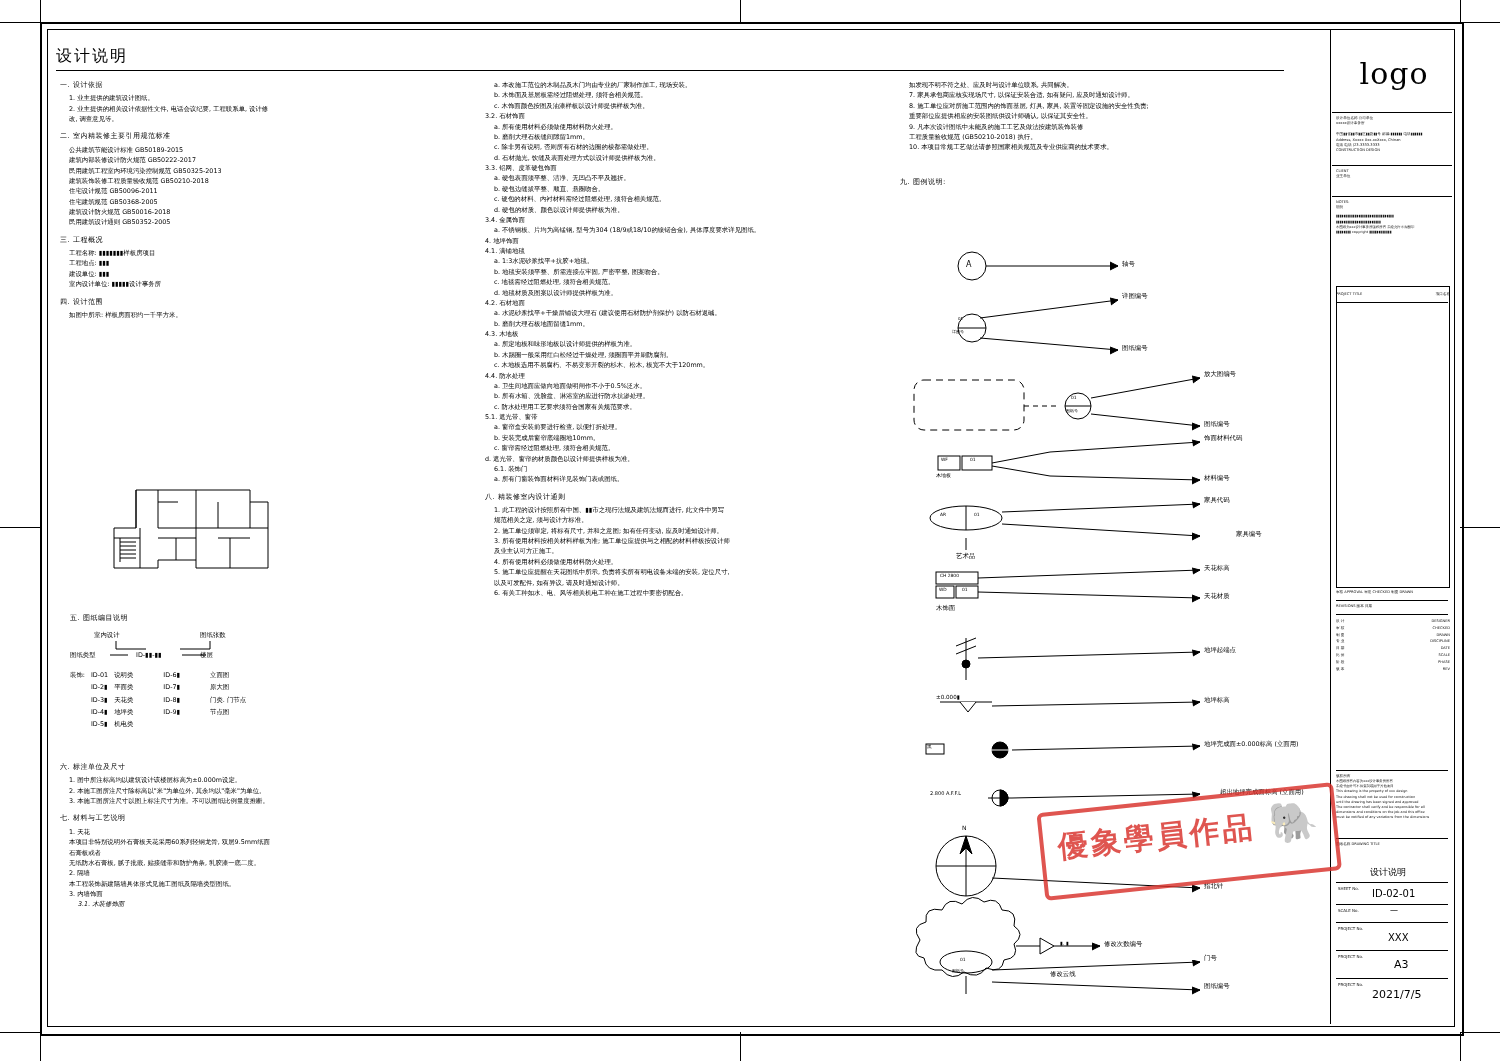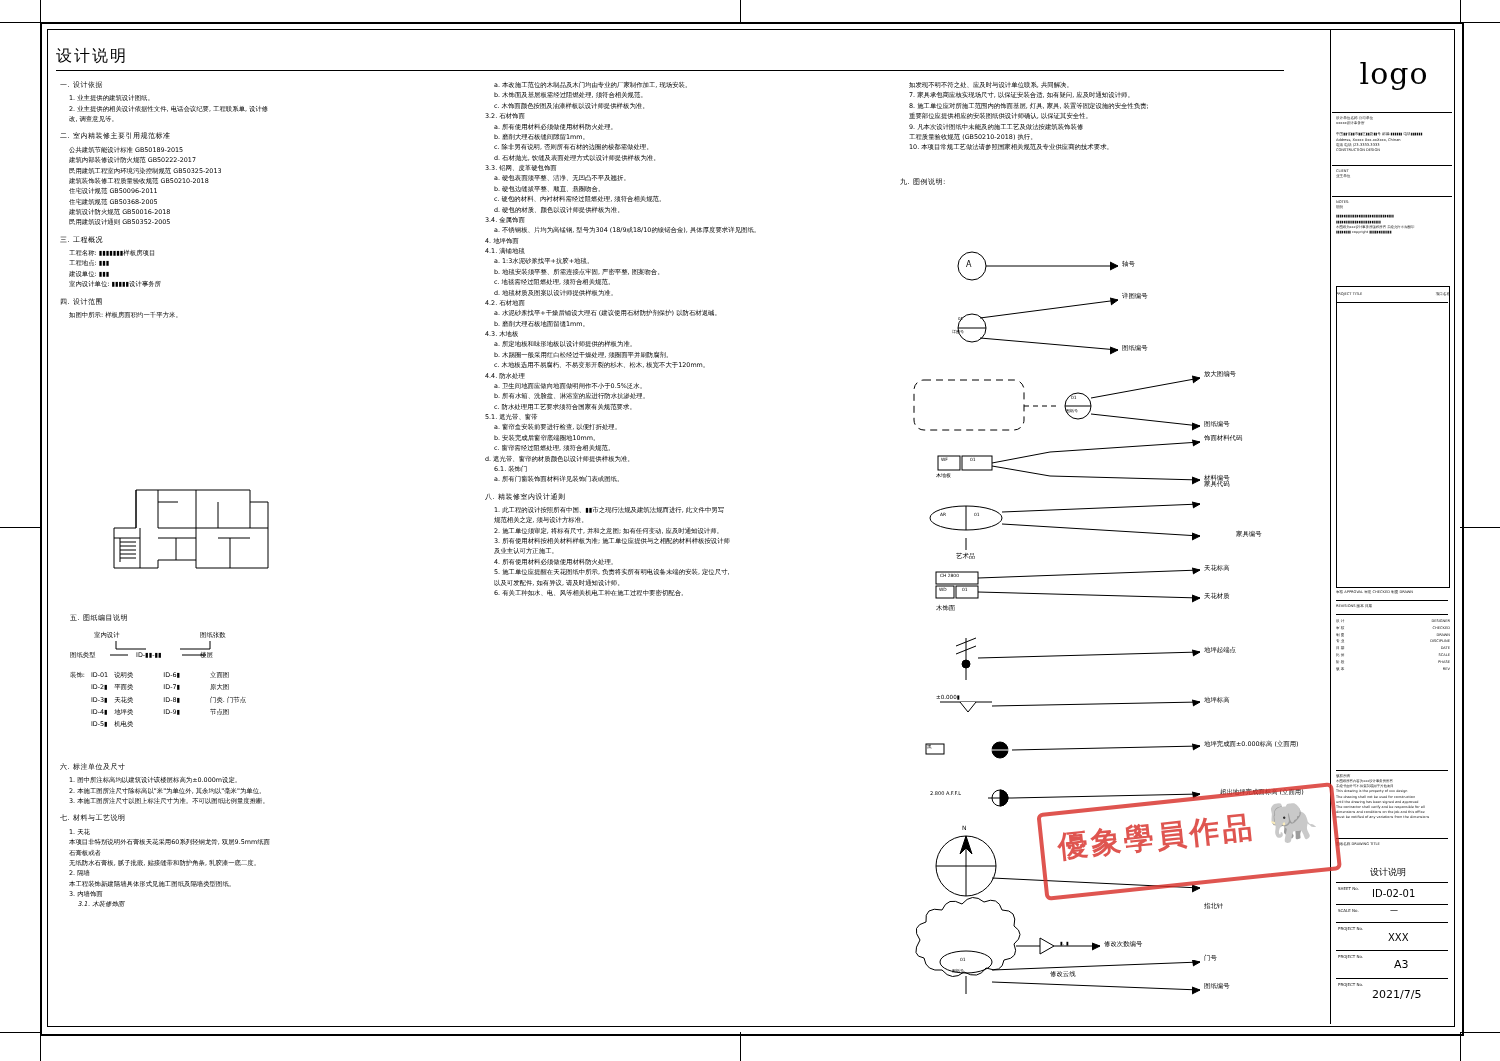--- a/index.html
+++ b/index.html
@@ -362,31 +362,31 @@
       </g>
     </svg>
 
     <div class="lg-txt" style="left:222px;top:32px;">轴号</div>
     <div class="lg-txt" style="left:222px;top:64px;">详图编号</div>
     <div class="lg-txt" style="left:222px;top:116px;">图纸编号</div>
     <div class="lg-txt" style="left:304px;top:142px;">放大图编号</div>
     <div class="lg-txt" style="left:304px;top:192px;">图纸编号</div>
     <div class="lg-txt" style="left:304px;top:206px;">饰面材料代码</div>
     <div class="lg-txt" style="left:304px;top:246px;">材料编号</div>
-    <div class="lg-txt" style="left:304px;top:252px;">家具代码</div>
+    <div class="lg-txt" style="left:304px;top:268px;">家具代码</div>
     <div class="lg-txt" style="left:304px;top:302px;padding-left:32px;">家具编号</div>
     <div class="lg-txt" style="left:56px;top:324px;">艺术品</div>
     <div class="lg-txt" style="left:304px;top:336px;">天花标高</div>
     <div class="lg-txt" style="left:304px;top:364px;">天花材质</div>
     <div class="lg-txt" style="left:36px;top:376px;">木饰面</div>
     <div class="lg-txt" style="left:304px;top:418px;">地坪起端点</div>
     <div class="lg-txt" style="left:304px;top:468px;">地坪标高</div>
     <div class="lg-txt" style="left:304px;top:512px;">地坪完成面±0.000标高 (立面用)</div>
     <div class="lg-txt" style="left:320px;top:560px;">超出地坪完成面标高 (立面用)</div>
-    <div class="lg-txt" style="left:304px;top:654px;margin-top:20px;">指北针</div>
+    <div class="lg-txt" style="left:304px;top:654px;">指北针</div>
     <div class="lg-txt" style="left:204px;top:712px;">修改次数编号</div>
     <div class="lg-txt" style="left:150px;top:742px;">修改云线</div>
 
     <div class="lg-txt" style="left:66px;top:32px;font-size:8px;">A</div>
     <div class="lg-txt" style="left:58px;top:88px;font-size:4px;">01</div>
     <div class="lg-txt" style="left:52px;top:101px;font-size:4px;">详图号</div>
     <div class="lg-txt" style="left:171px;top:167px;font-size:4.4px;">01</div>
     <div class="lg-txt" style="left:166px;top:180px;font-size:4px;">图纸号</div>
     <div class="lg-txt" style="left:41px;top:229px;font-size:4.4px;">WF</div>
     <div class="lg-txt" style="left:70px;top:229px;font-size:4.4px;">01</div>

